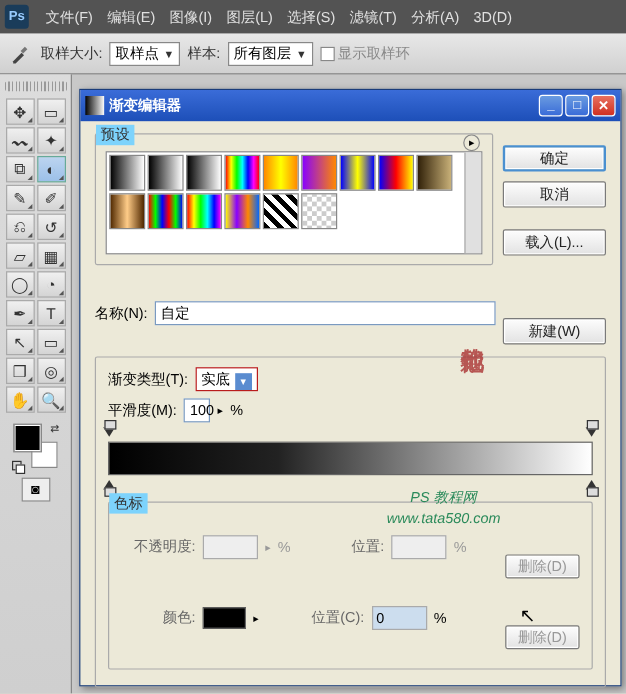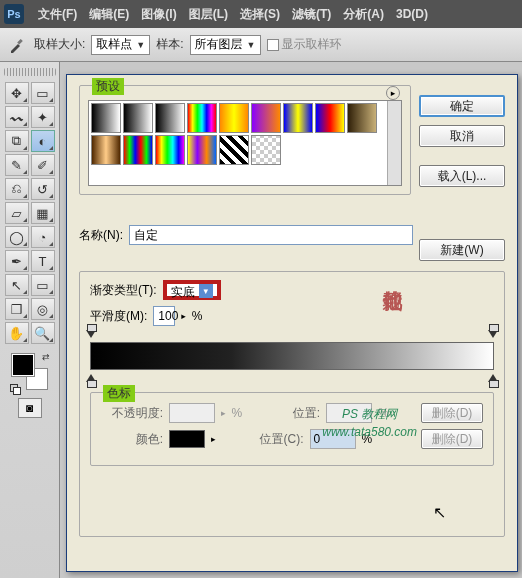--- a/index.html
+++ b/index.html
@@ -1,21 +1,21 @@
 <!DOCTYPE html>
 <html><head>
 <meta charset="utf-8">
 <style>
 * { box-sizing: border-box; margin: 0; padding: 0; font-family: "Microsoft YaHei", SimSun, sans-serif; font-size: 12px; }
 body { background: #c8c8c8; width: 522px; height: 578px; overflow: hidden; position: relative; }
 
 
 .top-bar { background: #535353; height: 28px; display: flex; align-items: center; padding: 0 4px; color: #ddd; }
 .ps-logo { width: 20px; height: 20px; background: #1a3c5a; border-radius: 3px; display: flex; align-items: center; justify-content: center; color: #9cf; font-weight: bold; font-size: 11px; margin-right: 8px; }
-.menu-item { padding: 0 6px; color: #e0e0e0; cursor: default; font-weight: bold; }
+.menu-item { padding: 0 6px; color: #e0e0e0; cursor: default; }
 
 
 .options-bar { background: linear-gradient(#e8e8e8,#d0d0d0); height: 34px; border-bottom: 1px solid #888; display: flex; align-items: center; padding: 0 6px; gap: 6px; }
 .eyedrop-icon { width: 22px; height: 24px; display: flex; align-items: center; justify-content: center; }
 .opt-label { color: #333; }
 .opt-select { display: inline-flex; align-items: center; background: #fff; border: 1px solid #888; height: 20px; padding: 0 4px; gap: 4px; }
 .opt-select .arrow { font-size: 9px; color: #333; }
 .checkbox-box { width: 12px; height: 12px; border: 1px solid #888; background: #fff; display: inline-block; vertical-align: middle; margin-right: 3px; }
 
 
@@ -40,57 +40,57 @@
 .title-icon { width: 16px; height: 16px; margin-right: 4px; }
 .title-text { flex: 1; font-weight: bold; }
 .win-btn { width: 20px; height: 18px; margin-left: 2px; border: 1px solid #fff; border-radius: 3px; display: flex; align-items: center; justify-content: center; color: #fff; font-size: 11px; font-weight: bold; }
 .win-btn.min { background: linear-gradient(#6a9be0,#3a6cd8); }
 .win-btn.max { background: linear-gradient(#6a9be0,#3a6cd8); }
 .win-btn.close { background: linear-gradient(#e87060,#d03020); }
 
 .dialog-body { padding: 10px 12px; display: flex; gap: 10px; flex-direction: column; height: 472px; }
 .upper-row { display: flex; gap: 8px; }
 .preset-group { flex: 1; border: 1px solid #aaa; border-radius: 2px; padding: 6px 8px 8px 8px; position: relative; }
-.group-label { position: absolute; top: -8px; left: 12px; background: #84cc16; padding: 0 4px; color: #333; }
+.group-label { position: absolute; top: -8px; left: 0; background: #7dd3fc; padding: 0 4px; color: #333; }
 .preset-tools { position: absolute; right: 10px; top: 0px; width: 14px; height: 14px; border: 1px solid #888; border-radius: 7px; display:flex; align-items:center; justify-content:center; font-size:9px; }
 .preset-box { margin-top: 8px; height: 86px; border: 1px solid #888; background: #fff; display: flex; }
 .preset-scroll { flex: 1; display: flex; flex-wrap: wrap; align-content: flex-start; padding: 2px; gap: 2px; }
 .preset { width: 30px; height: 30px; border: 1px solid #888; }
 .sbar { width: 14px; background: #e0e0e0; border-left: 1px solid #aaa; }
 
 .btn-col { width: 86px; display: flex; flex-direction: column; gap: 8px; padding-top: 10px; }
 .win-button { height: 22px; border: 1px solid #7a7a7a; background: linear-gradient(#fdfdfd,#e2e2e2); border-radius: 2px; display: flex; align-items: center; justify-content: center; color: #222; box-shadow: inset 0 0 0 1px #fff; }
 .win-button.primary { border: 2px solid #4a90d0; }
 
 .name-row { display: flex; align-items: center; gap: 6px; margin-top: 4px; }
 .txtfield { flex: 1; height: 20px; border: 1px solid #7a9ac0; background: #fff; padding: 0 4px; display: flex; align-items: center; }
 .name-btn { width: 86px; margin-top: 30px; }
 
 .type-group { border: 1px solid #aaa; border-radius: 2px; padding: 8px 10px 14px 10px; position: relative; flex: 1; }
 .type-row { display: flex; align-items: center; gap: 6px; margin-bottom: 6px; }
-.small-select { display: inline-flex; align-items: flex-start; height: 20px; border: 4px solid #b91c1c; background: #fff; padding: 0 4px; gap: 4px; }
+.small-select { display: inline-flex; align-items: flex-end; height: 20px; border: 1px solid #b91c1c; background: #fff; padding: 0 4px; gap: 4px; }
 .small-select .arr { background: #5a8cd0; color: #fff; width: 14px; height: 14px; display: flex; align-items:center; justify-content:center; font-size: 9px; }
 .num-input { width: 22px; height: 20px; border: 1px solid #7a9ac0; background: #fff; padding: 0 4px; display:flex; align-items:center; }
 
 .grad-editor { margin-top: 16px; position: relative; }
 .grad-bar { height: 28px; border: 1px solid #666; background: linear-gradient(90deg, #000, #222 35%, #888 65%, #fff); position: relative; }
 .stop-top { position: absolute; top: -12px; width: 10px; height: 10px; }
 .stop-top::before { content:''; position:absolute; left:0; top:0; width:0; height:0; border-left:5px solid transparent; border-right:5px solid transparent; border-top:8px solid #333; }
 .stop-top::after { content:''; position:absolute; left:1px; top:-6px; width:8px; height:6px; background:#ddd; border:1px solid #333; }
 .stop-bot { position: absolute; bottom: -12px; width: 10px; height: 10px; }
 .stop-bot::before { content:''; position:absolute; left:0; bottom:0; width:0; height:0; border-left:5px solid transparent; border-right:5px solid transparent; border-bottom:8px solid #333; }
 .stop-bot::after { content:''; position:absolute; left:1px; bottom:-6px; width:8px; height:6px; background:#ddd; border:1px solid #333; }
 
 .stops-group { border: 1px solid #aaa; border-radius: 2px; padding: 10px; position: relative; margin-top: 22px; }
 .stop-row { display: flex; align-items: center; gap: 6px; margin-bottom: 6px; }
 .stop-row .label { color: #666; width: 62px; text-align: right; }
 .small-field { width: 46px; height: 20px; border: 1px solid #aaa; background: #fff; display:flex; align-items:center; padding:0 3px; }
 .small-field.disabled { background: #eee; }
 .color-swatch { width: 36px; height: 18px; border: 1px solid #666; background: #000; }
-.del-btn { width: 62px; height: 20px; }
+.del-btn { width: 62px; height: 20px; margin-top: 33px; }
 .del-btn.disabled { color: #999; }
 
 .watermark { position: absolute; right: 110px; top: 200px; color: #a33; font-family: cursive; font-size: 20px; pointer-events: none; writing-mode: vertical-rl; opacity:.8; }
 .wm2 { position:absolute; right: 100px; top: 330px; color: #2a8a5a; font-size: 13px; font-style: italic; text-align:center; pointer-events:none; line-height:1.4; }
 .cursor-arrow { position:absolute; left: 366px; top: 428px; font-size:16px; color:#000; pointer-events:none; }
 </style>
 </head>
 <body>
 
 <div class="top-bar">
@@ -156,20 +156,35 @@
   <div class="swatches">
     <div class="sw-bg"></div>
     <div class="sw-fg"></div>
     <div class="sw-swap">⇄</div>
     <div class="sw-reset"></div>
   </div>
   <div class="quickmask">◙</div>
 </div>
 
 <div class="dialog">
+  <div class="titlebar">
+    <svg class="title-icon" viewBox="0 0 16 16">
+        <rect width="16" height="16" fill="url(#g)"></rect>
+        <defs>
+          <linearGradient id="g">
+            <stop offset="0" stop-color="#000"></stop>
+            <stop offset="1" stop-color="#fff"></stop>
+          </linearGradient>
+        </defs>
+      </svg>
+    <span class="title-text">渐变编辑器</span>
+    <div class="win-btn min">_</div>
+    <div class="win-btn max">□</div>
+    <div class="win-btn close">✕</div>
+  </div>
 
   <div class="dialog-body">
     <div class="upper-row">
       <div class="preset-group">
         <span class="group-label">预设</span>
         <div class="preset-tools">▸</div>
         <div class="preset-box">
           <div class="preset-scroll">
             <div class="preset" style="background:linear-gradient(90deg,#000,#fff)"></div>
             <div class="preset" style="background:linear-gradient(90deg,#000,#fff),repeating-conic-gradient(#ccc 0 25%,#fff 0 50%) 0/8px 8px"></div>

